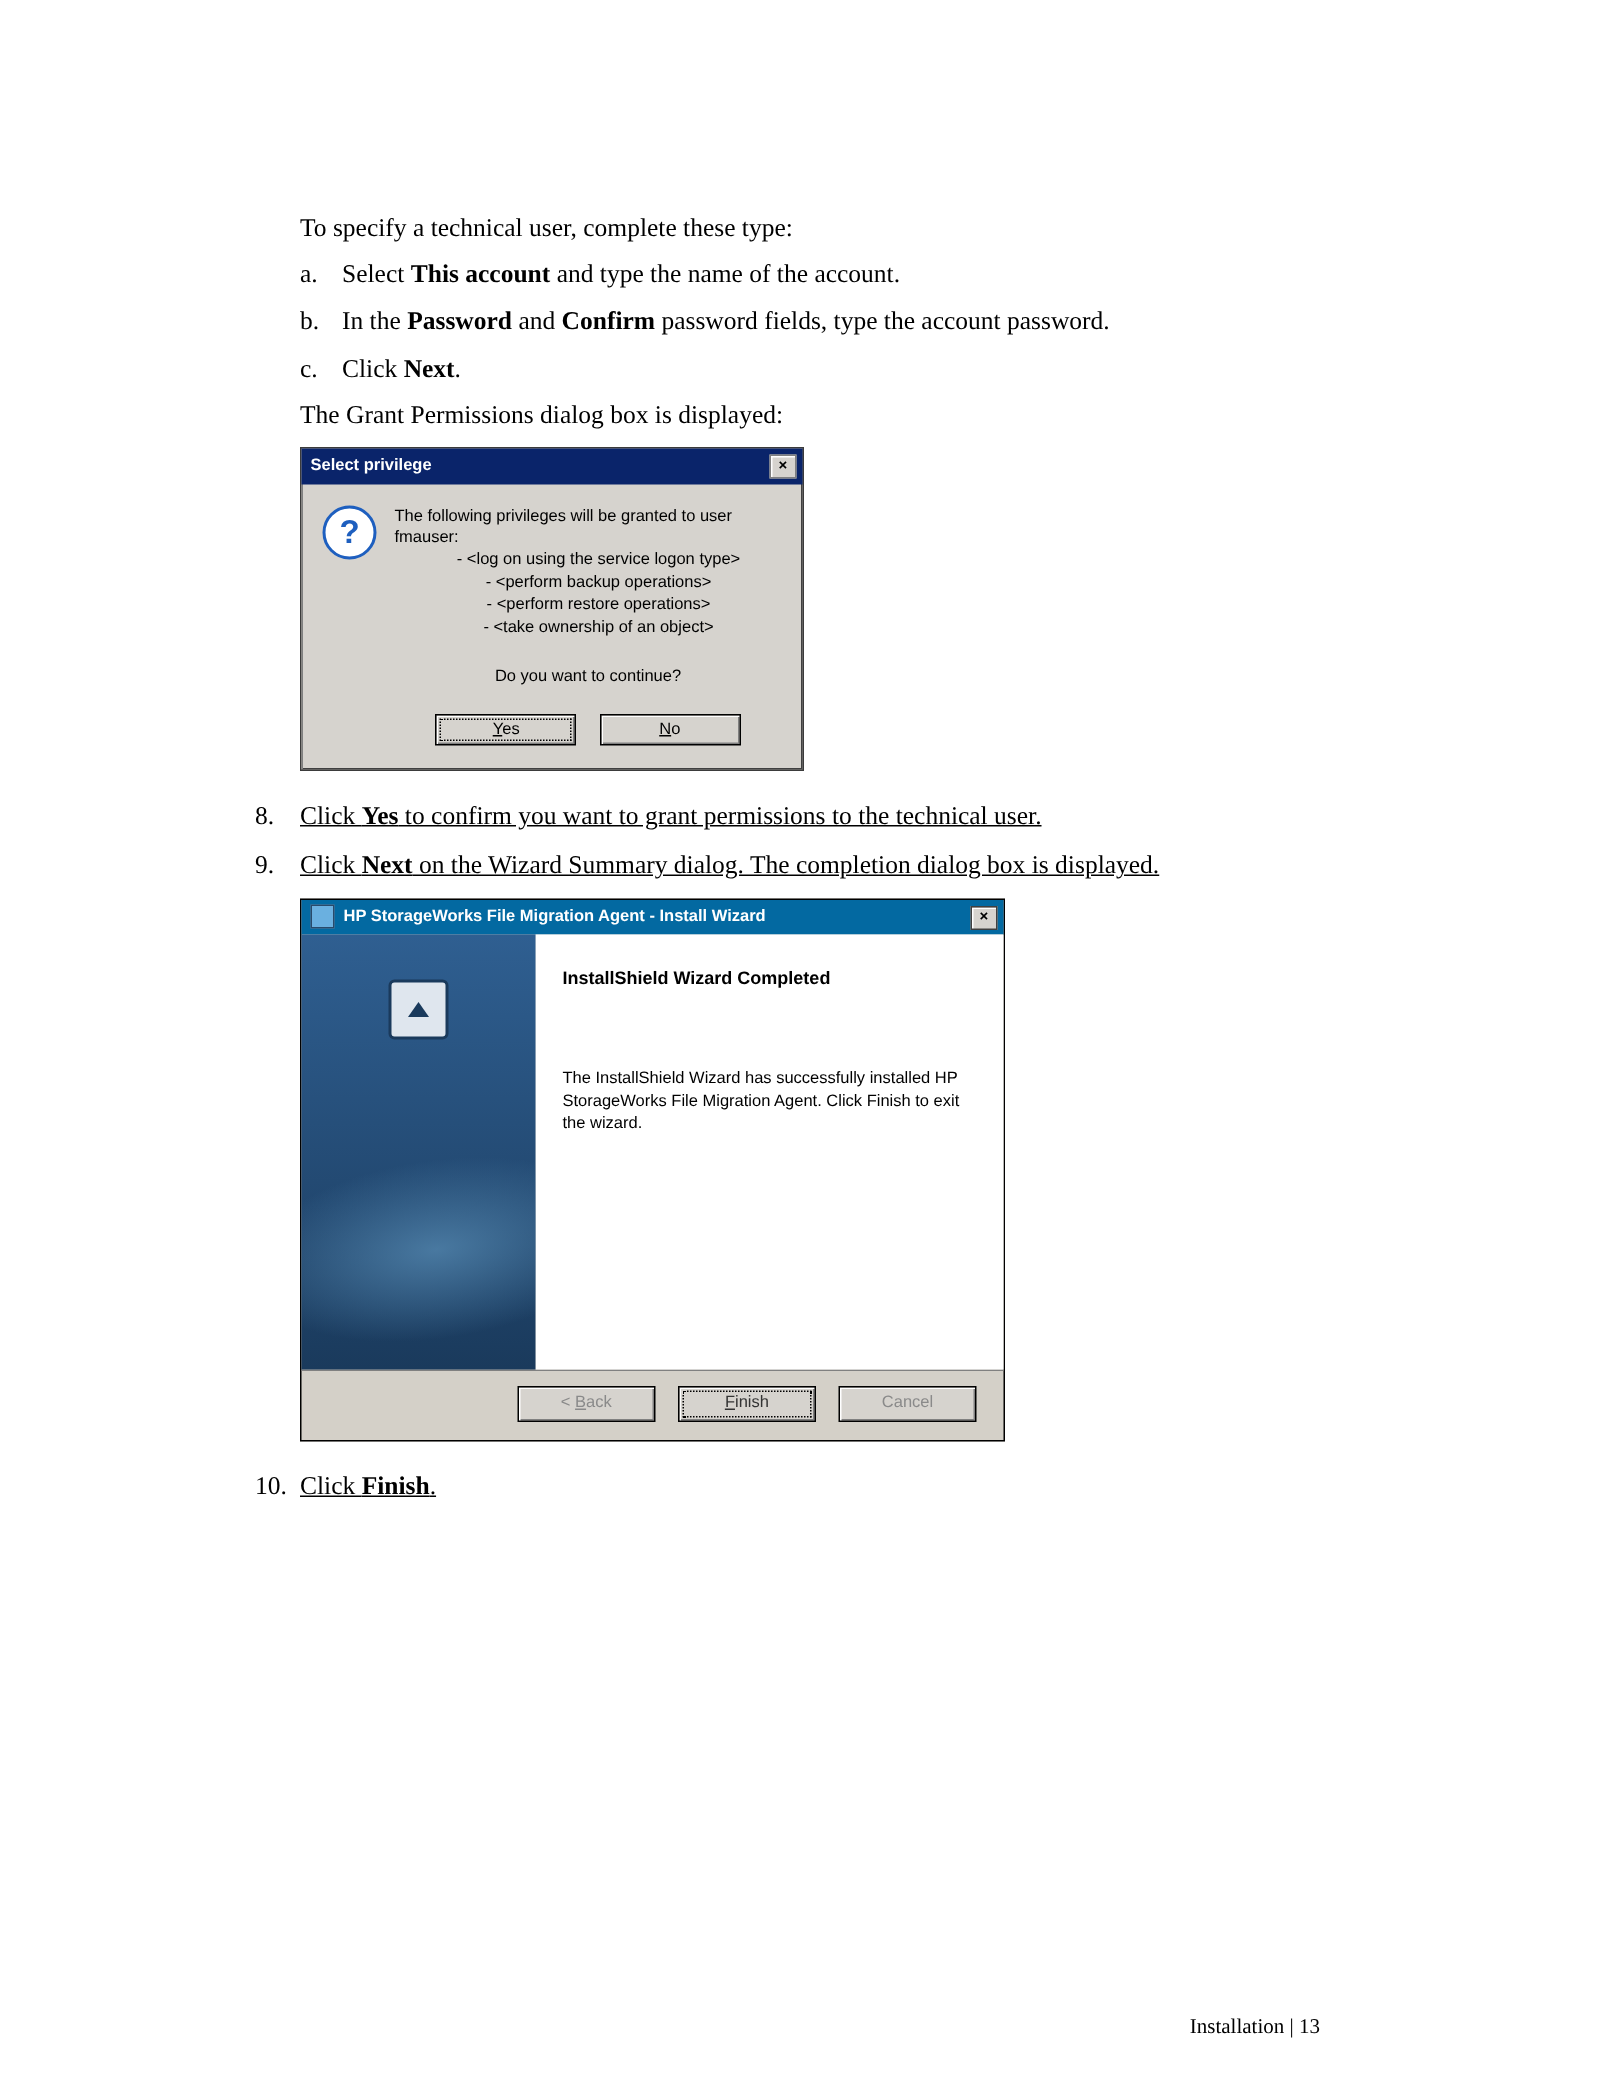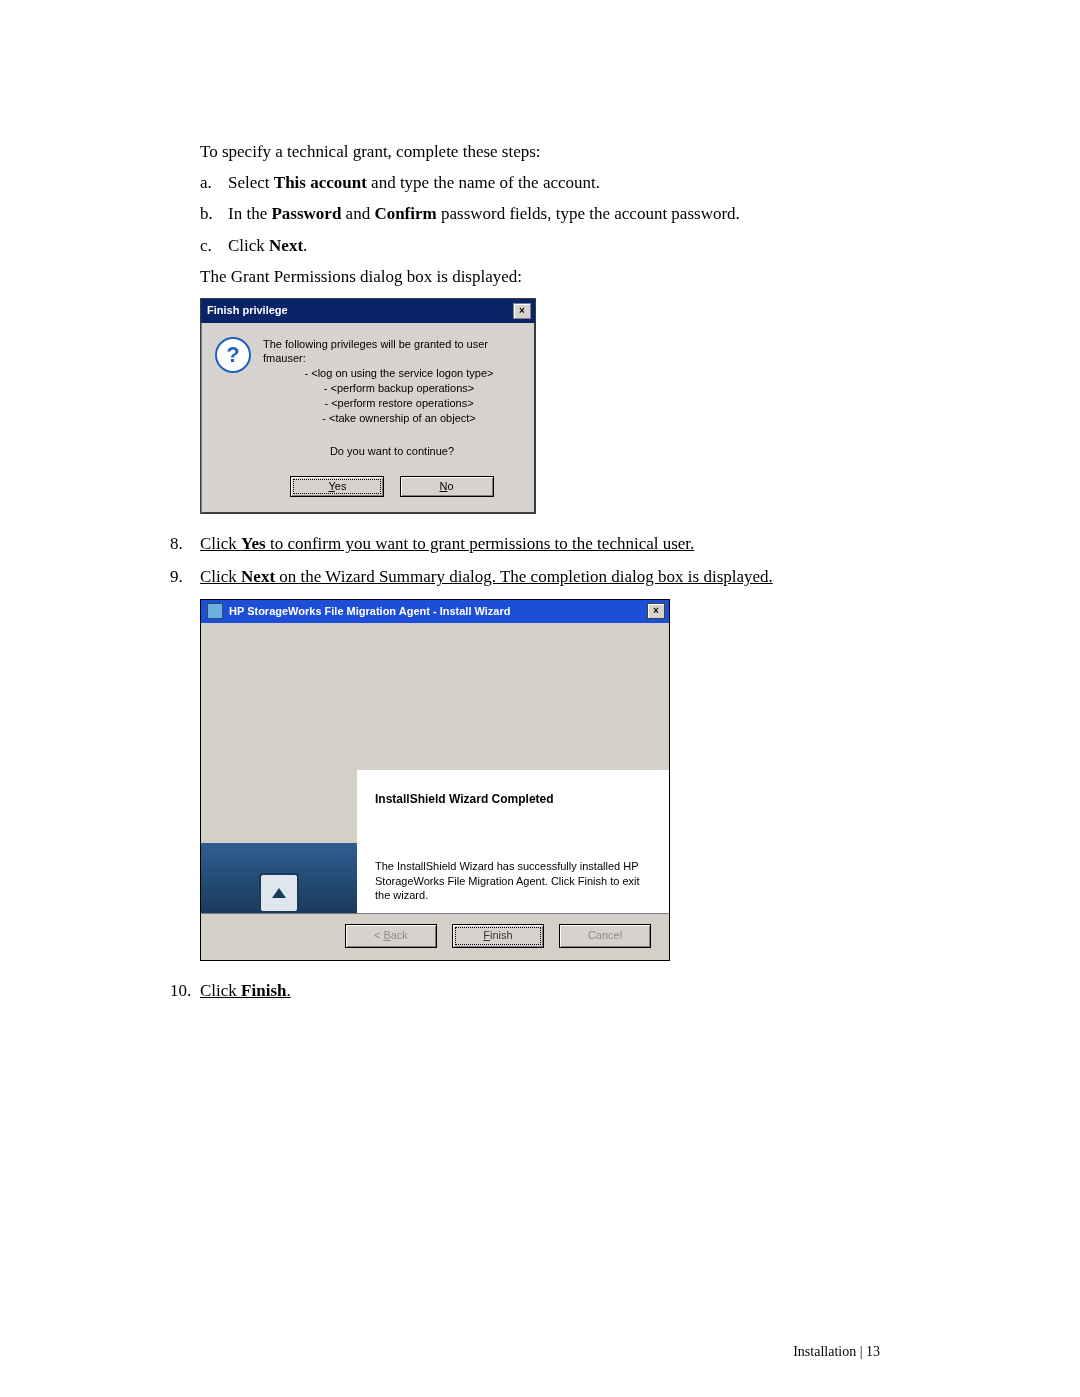--- a/index.html
+++ b/index.html
@@ -89,42 +89,42 @@
   .dlg2 {
     width: 468px;
     background: #d4d0c8;
     border: 1px solid #000;
     font-family: Tahoma, Arial, sans-serif;
     font-size: 11px;
     color: #000;
     margin: 8px 0 16px 0;
   }
   .dlg2-title {
-    background: #1d4ed8;
+    background: #0369a1;
     color: #fff;
     font-weight: bold;
     padding: 3px 4px 3px 6px;
-    display: flex; align-items: center; justify-content: space-between;
+    display: flex; align-items: flex-end; justify-content: space-between;
   }
   .dlg2-title-left { display: flex; align-items: center; gap: 6px; }
   .title-ico {
     width: 14px; height: 14px;
     background: #6ab0e0;
     border: 1px solid #2a4a6a;
     display: inline-block;
   }
   .title-x2 {
     width: 16px; height: 14px;
     background: #d6d3ce;
     border: 1px solid #404040;
     box-shadow: 1px 1px 0 #fff inset;
     display: flex; align-items: center; justify-content: center;
     font-weight: bold; font-size: 10px; color: #000;
   }
-  .dlg2-main { display: flex; height: 290px; align-items: flex-end; }
+  .dlg2-main { display: flex; height: 290px; }
   .dlg2-side {
     width: 156px; flex: none;
     background: linear-gradient(180deg, #2f5f91 0%, #1a3a5c 100%);
     position: relative;
     overflow: hidden;
   }
   .side-badge {
     margin: 30px auto 0 auto;
     width: 36px; height: 36px;
     background: #dfe6ee;
@@ -159,21 +159,21 @@
     position: absolute;
     bottom: 34px; right: 200px;
     font-size: 14px;
   }
 </style>
 </head>
 <body>
 
 <div class="page">
 
-  <p class="block">To specify a technical grant, complete these steps:</p>
+  <p class="block">To specify a technical user, complete these type:</p>
 
   <div class="li-row">
     <div class="li-marker">a.</div>
     <div class="li-body">
       <span>Select </span><b>This account</b><span> and type the name of the account.</span>
     </div>
   </div>
   <div class="li-row">
     <div class="li-marker">b.</div>
     <div class="li-body">
@@ -184,21 +184,21 @@
     <div class="li-marker">c.</div>
     <div class="li-body">
       <span>Click </span><b>Next</b><span>.</span>
     </div>
   </div>
 
   <p class="block">The Grant Permissions dialog box is displayed:</p>
 
   <div class="dlg1">
     <div class="dlg1-title">
-      <span>Finish privilege</span>
+      <span>Select privilege</span>
       <span class="title-x">×</span>
     </div>
     <div class="dlg1-body">
       <div class="dlg1-row">
         <div class="q-icon">?</div>
         <div class="dlg1-text">
           <span>The following privileges will be granted to user fmauser:</span>
           <span class="ind">- &lt;log on using the service logon type&gt;</span>
           <span class="ind">- &lt;perform backup operations&gt;</span>
           <span class="ind">- &lt;perform restore operations&gt;</span>

